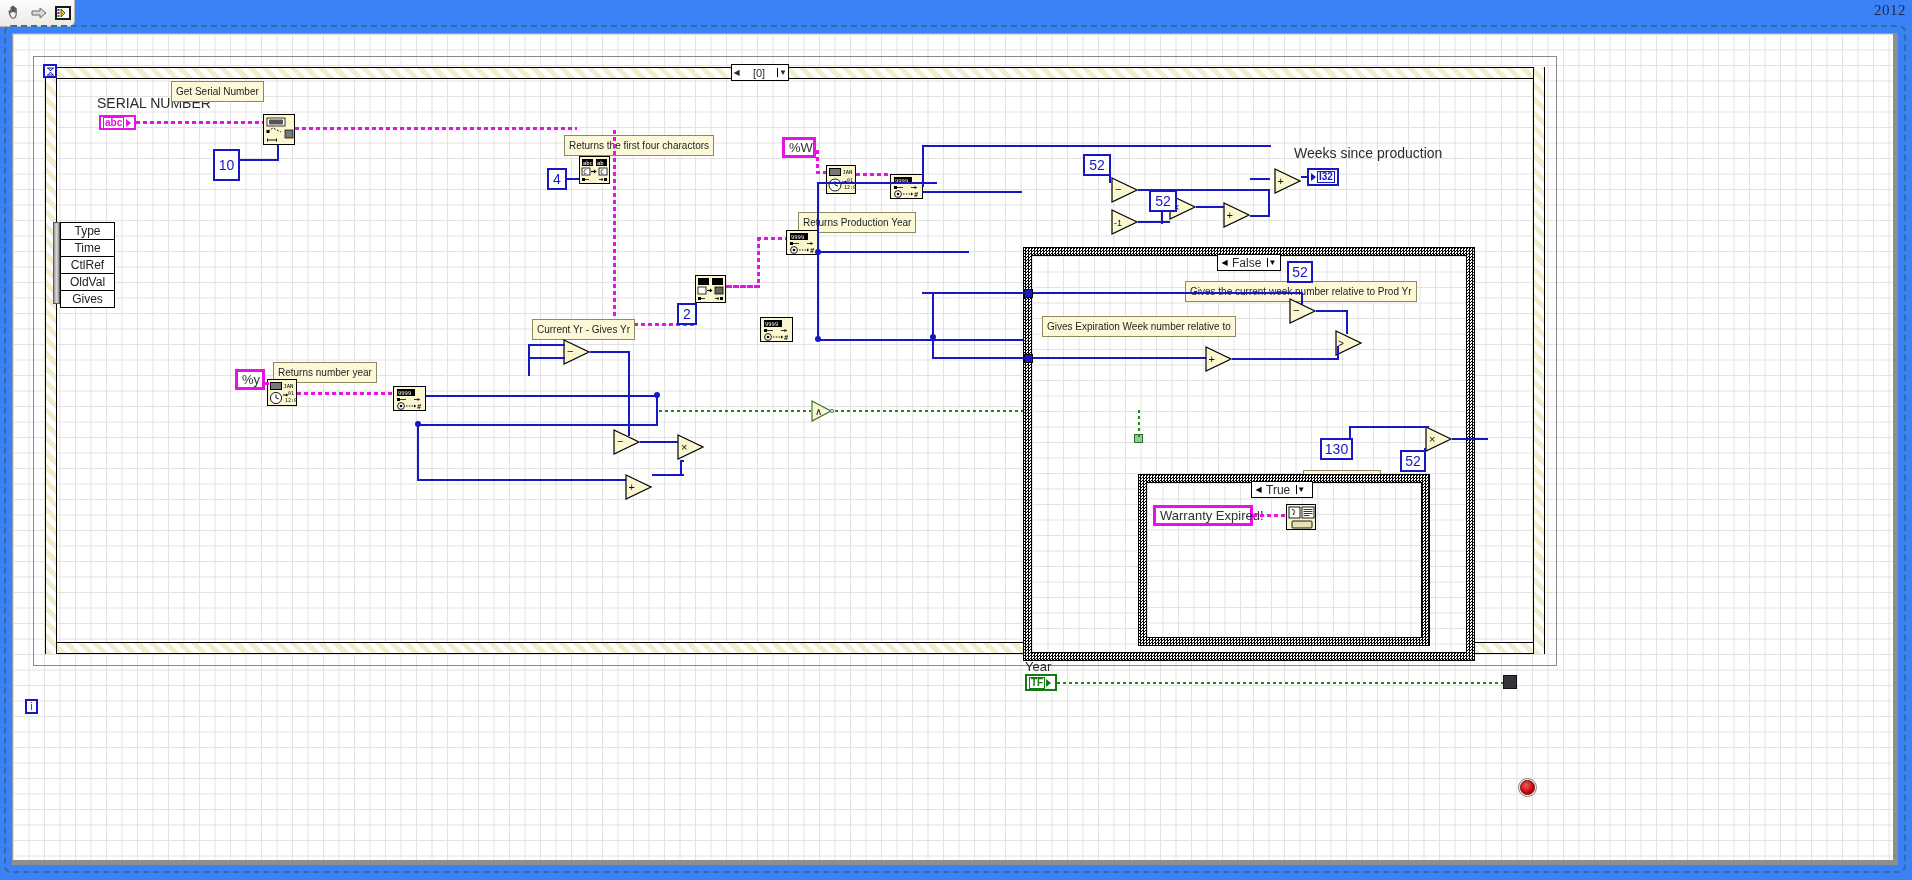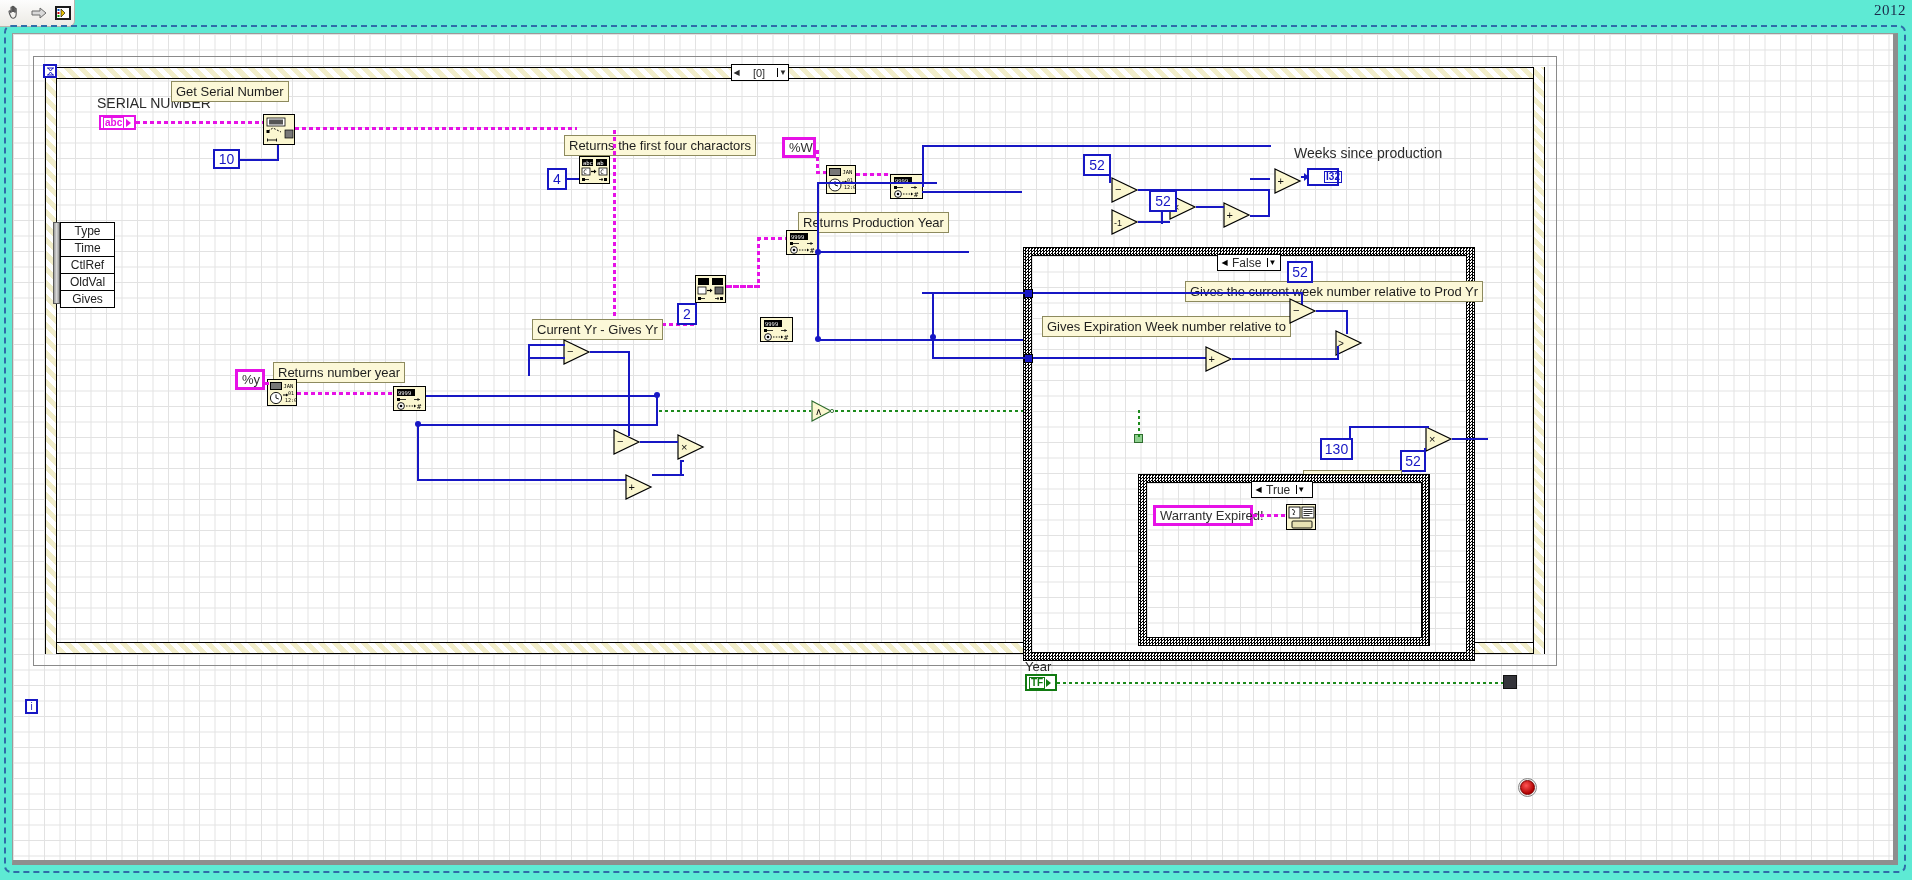--- a/index.html
+++ b/index.html
@@ -4,21 +4,21 @@
 <style>
   * { box-sizing: border-box; }
   html, body {
     margin: 0; padding: 0;
     width: 1912px; height: 880px;
     background: #ffffff;
     font-family: "Liberation Sans", sans-serif;
     overflow: hidden;
   }
 
-  #root { position: relative; width: 1912px; height: 880px; background:#5eead4; }
+  #root { position: relative; width: 1912px; height: 880px; background:#3b82f6; }
 
   
   .toolbar {
     position: absolute; left: 0; top: 0;
     width: 75px; height: 27px;
     background: linear-gradient(#fdfdfd,#eceae4);
     border: 1px solid #b9b6ae;
     border-top: none; border-left: none;
     border-radius: 0 0 6px 0;
     display: flex; align-items: center; gap: 4px;
@@ -105,21 +105,21 @@
     position:absolute; height:17px; background:#fff; border:1px solid #000;
     display:flex; align-items:center; font-size:11px; color:#2b2b2b;
   }
 
   
   .comment {
     position:absolute;
     background:#fcf8d8;
     border:1px solid #8d8a5e;
     color:#1e1e1e;
-    font-size:13px;
+    font-size:10px;
     line-height:17px;
     padding:1px 4px;
     white-space:pre-wrap;
     font-family:"Liberation Sans", sans-serif;
   }
   .plain-label {
     position:absolute;
     color:#2a2a2a; font-size:14px;
     font-family:"Liberation Sans", sans-serif;
     white-space:nowrap;
@@ -162,21 +162,21 @@
     font-family:"Liberation Sans", sans-serif;
     border:1px solid #e612e6; padding:0 1px; line-height:10px;
   }
   .str-term .tri { width:0;height:0;border-left:5px solid #e612e6;
      border-top:4px solid transparent;border-bottom:4px solid transparent; margin-left:2px;}
 
   
   .i32-ind {
     position:absolute;
     border:2px solid #1717c4; background:#fff;
-    display:flex; align-items:center; padding:0 2px; gap:15px;justify-content:center;
+    display:flex; align-items:center; padding:0 2px; gap:1px;
   }
   .i32-ind .tri { width:0;height:0;border-left:5px solid #1717c4;
      border-top:4px solid transparent;border-bottom:4px solid transparent;}
   .i32-ind .lbl { color:#1717c4; font-size:10px; font-weight:bold;
      border:1px solid #1717c4; line-height:10px; padding:0 1px;
      font-family:"Liberation Sans", sans-serif;}
 
   
   .bool-term {
     position:absolute;
@@ -356,21 +356,21 @@
       <svg width="32" height="31" viewBox="0 0 32 31">
         <rect x="3" y="3" width="18" height="8" fill="#fff" stroke="#000" stroke-width=".8"></rect>
         <rect x="5" y="4.5" width="14" height="5" fill="#555"></rect>
         <path d="M4 16l5-3 8 4" stroke="#000" stroke-width=".9" fill="none" stroke-dasharray="2 1.4"></path>
         <rect x="2.5" y="15" width="3" height="3" fill="#000"></rect>
         <rect x="21" y="15" width="8" height="8" fill="#777" stroke="#000" stroke-width=".7"></rect>
         <path d="M3 25h10M3.5 23.5v3M12.5 23.5v3" stroke="#000" stroke-width=".9"></path>
       </svg>
     </div>
 
-    <div class="num-const" style="left:200px; top:115px; width:27px; height:20px;">10</div>
+    <div class="num-const" style="left:200px; top:115px; width:27px; height:32px;">10</div>
     <div class="wire wire-blue" style="left:227px; top:125px; width:39px; height:2px;"></div>
     <div class="wire wire-blue" style="left:264px; top:111px; width:2px; height:16px;"></div>
 
     <div class="wire wire-pinkdot-h" style="left:282px; top:93px; width:282px; height:3px;"></div>
 
 
     <div class="comment" style="left:551px; top:101px;">Returns the first four charactors</div>
 
     <div class="num-const" style="left:534px; top:134px; width:20px; height:22px;">4</div>
     <div class="wire wire-blue" style="left:554px; top:144px; width:12px; height:2px;"></div>

